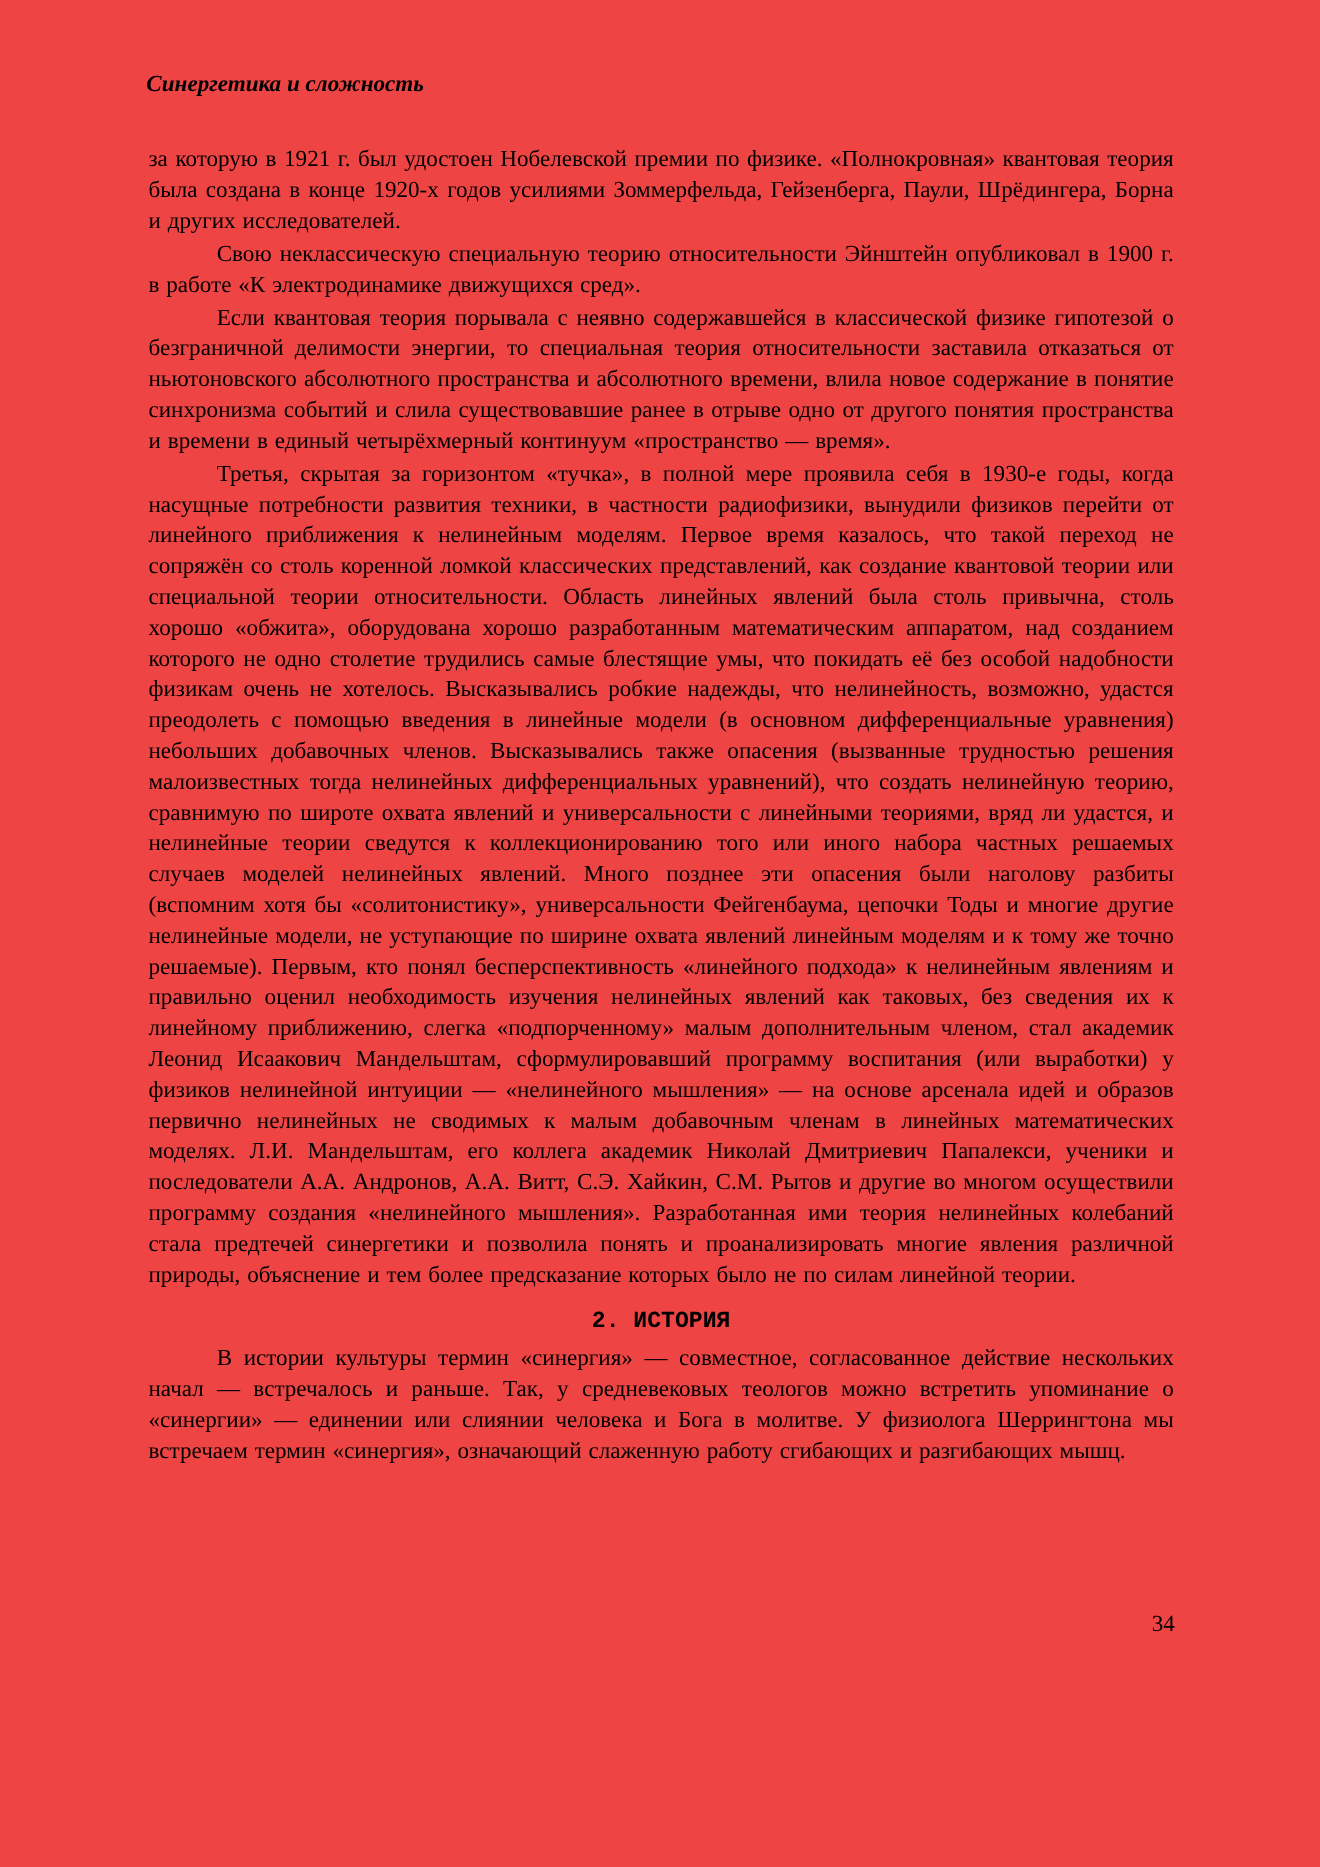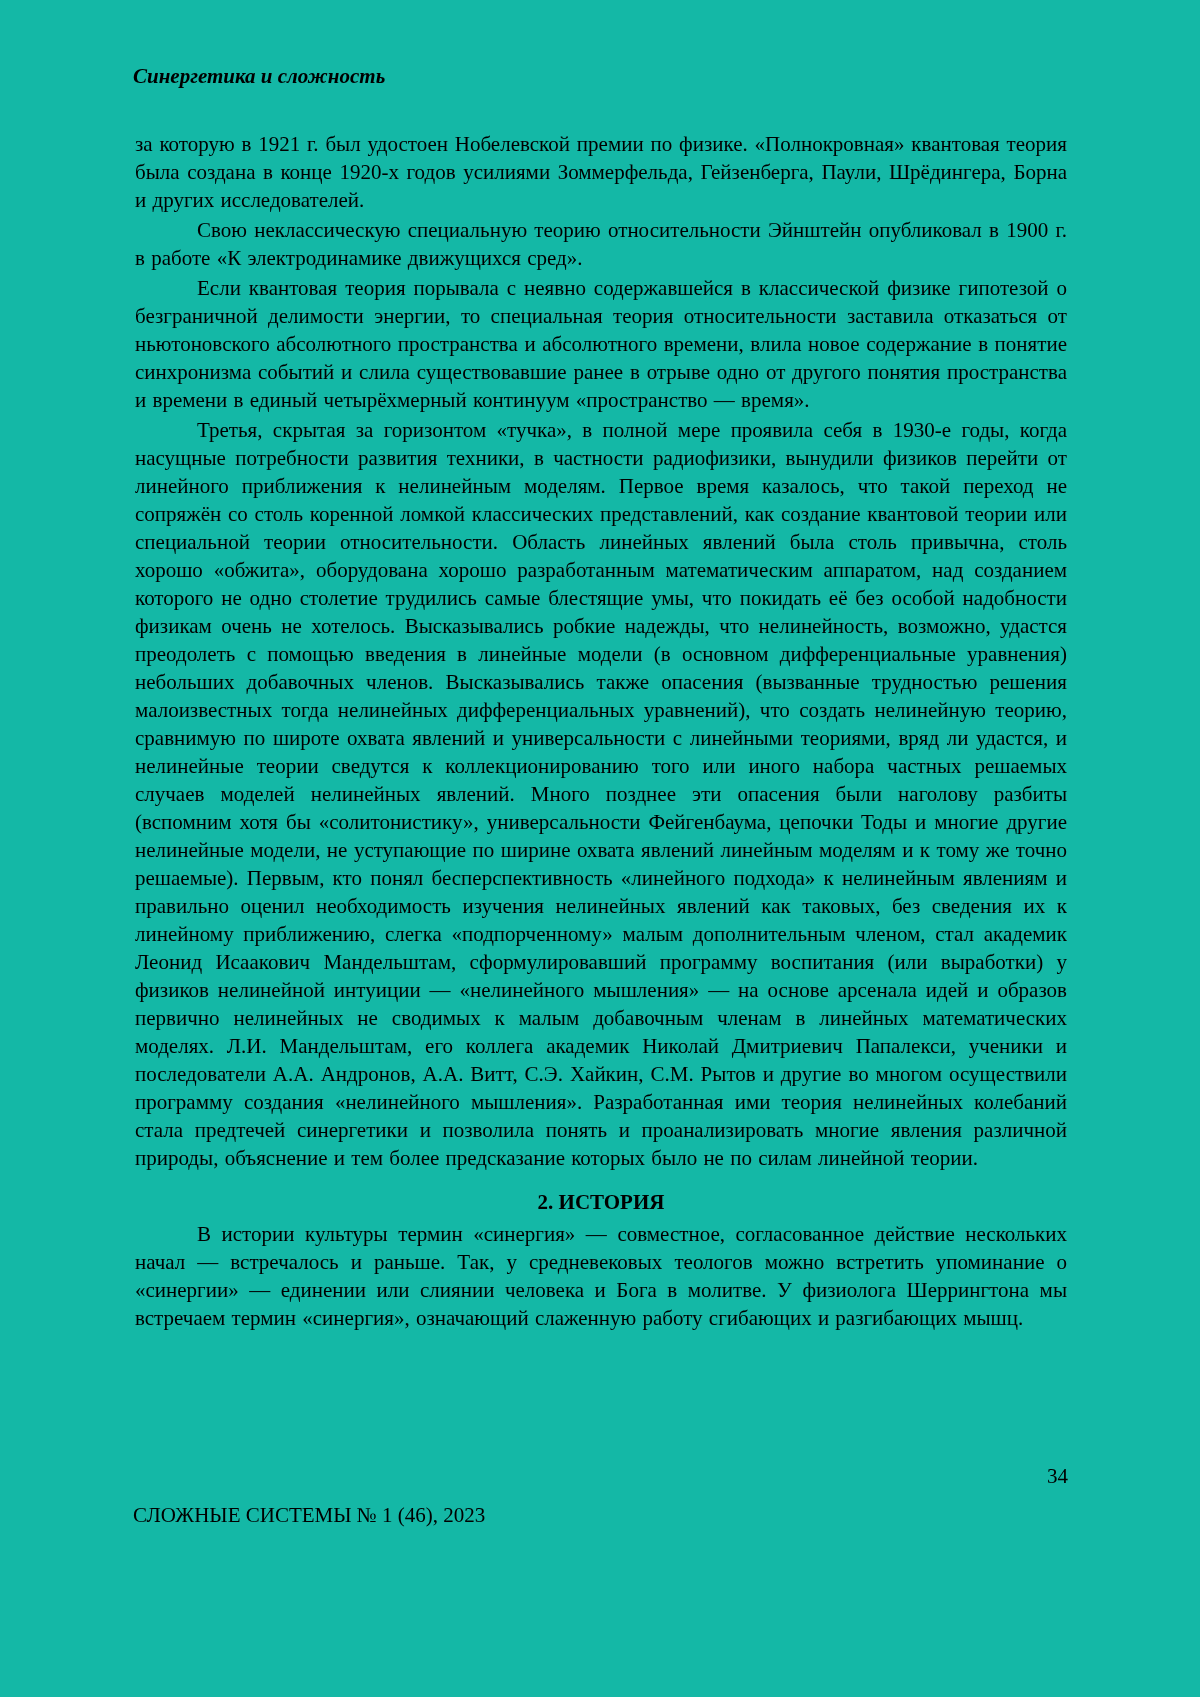--- a/index.html
+++ b/index.html
@@ -12,21 +12,21 @@
     height: 1697px;
     position: relative;
     font-family: "Liberation Serif", serif;
     color: #000000;
   }
   .page {
     position: absolute;
     top: 0; left: 0;
     width: 1200px;
     height: 1697px;
-    background: #14b8a6;
+    background: #ef4444;
     overflow: hidden;
   }
   .content-area {
     position: absolute;
     left: 133px;
     top: 62px;
     width: 936px;
   }
   .running-header {
     font-style: italic;
@@ -45,20 +45,21 @@
   }
   .body-text p.continued {
     text-indent: 0;
   }
   .section-heading {
     margin: 16px 0 4px 0;
     font-size: 21px;
     line-height: 28px;
     font-weight: bold;
     text-align: center;
+    font-family: Liberation Mono, monospace;
   }
   .page-number {
     position: absolute;
     right: 132px;
     top: 1462px;
     font-size: 21px;
     line-height: 28px;
   }
   .footer-journal {
     position: absolute;
@@ -85,15 +86,14 @@
 
       <h2 class="section-heading">2. ИСТОРИЯ</h2>
 
       <p>В истории культуры термин «синергия» — совместное, согласованное действие нескольких начал — встречалось и раньше. Так, у средневековых теологов можно встретить упоминание о «синергии» — единении или слиянии человека и Бога в молитве. У физиолога Шеррингтона мы встречаем термин «синергия», означающий слаженную работу сгибающих и разгибающих мышц.</p>
     </div>
 
   </div>
 
   <div class="page-number">34</div>
 
-  <div class="footer-journal">СЛОЖНЫЕ СИСТЕМЫ № 1 (46), 2023</div>
 
 </div>
 
 </body></html>

